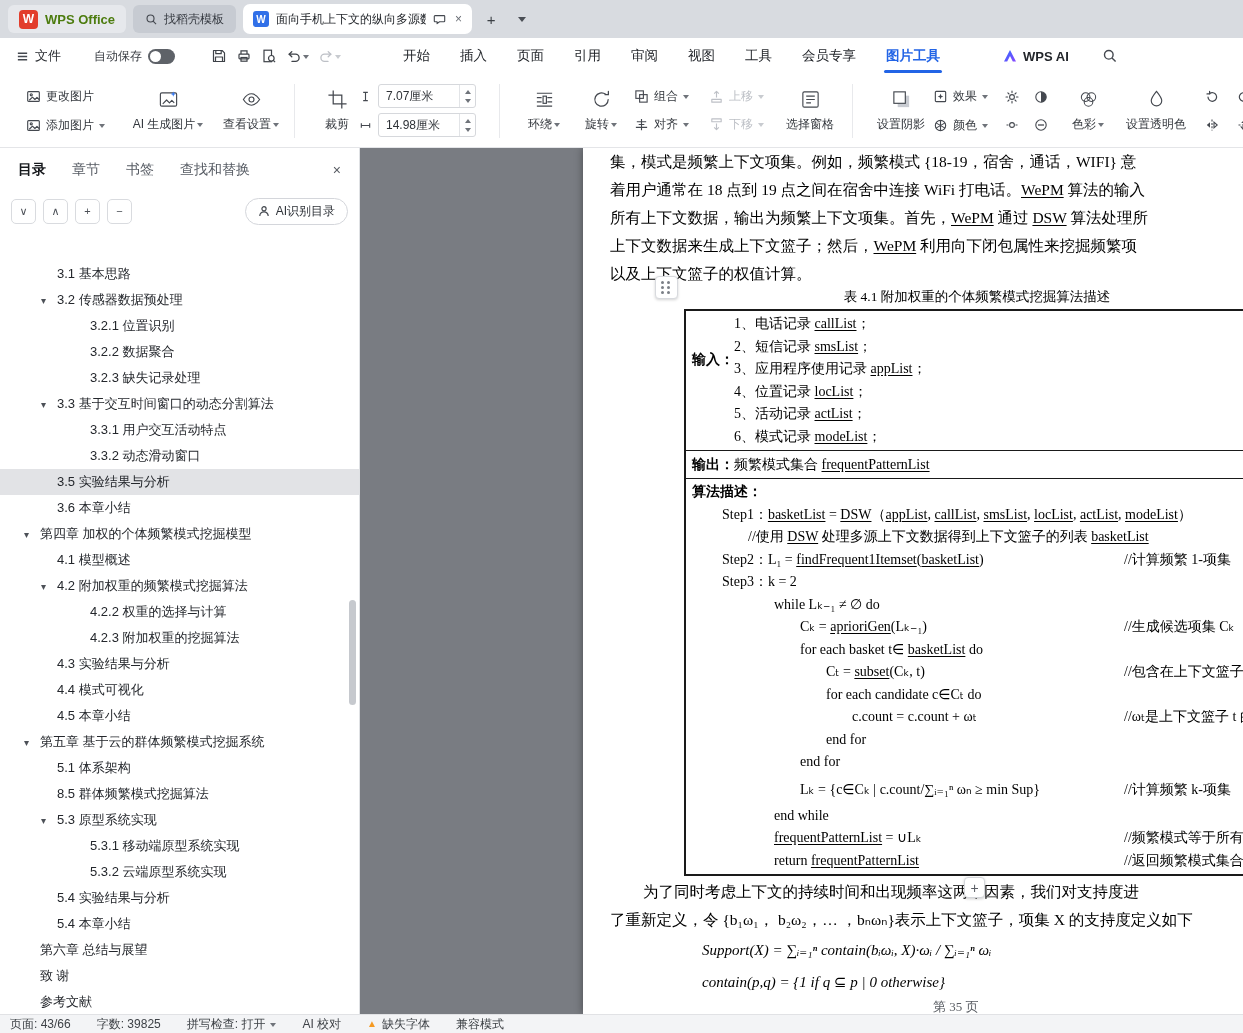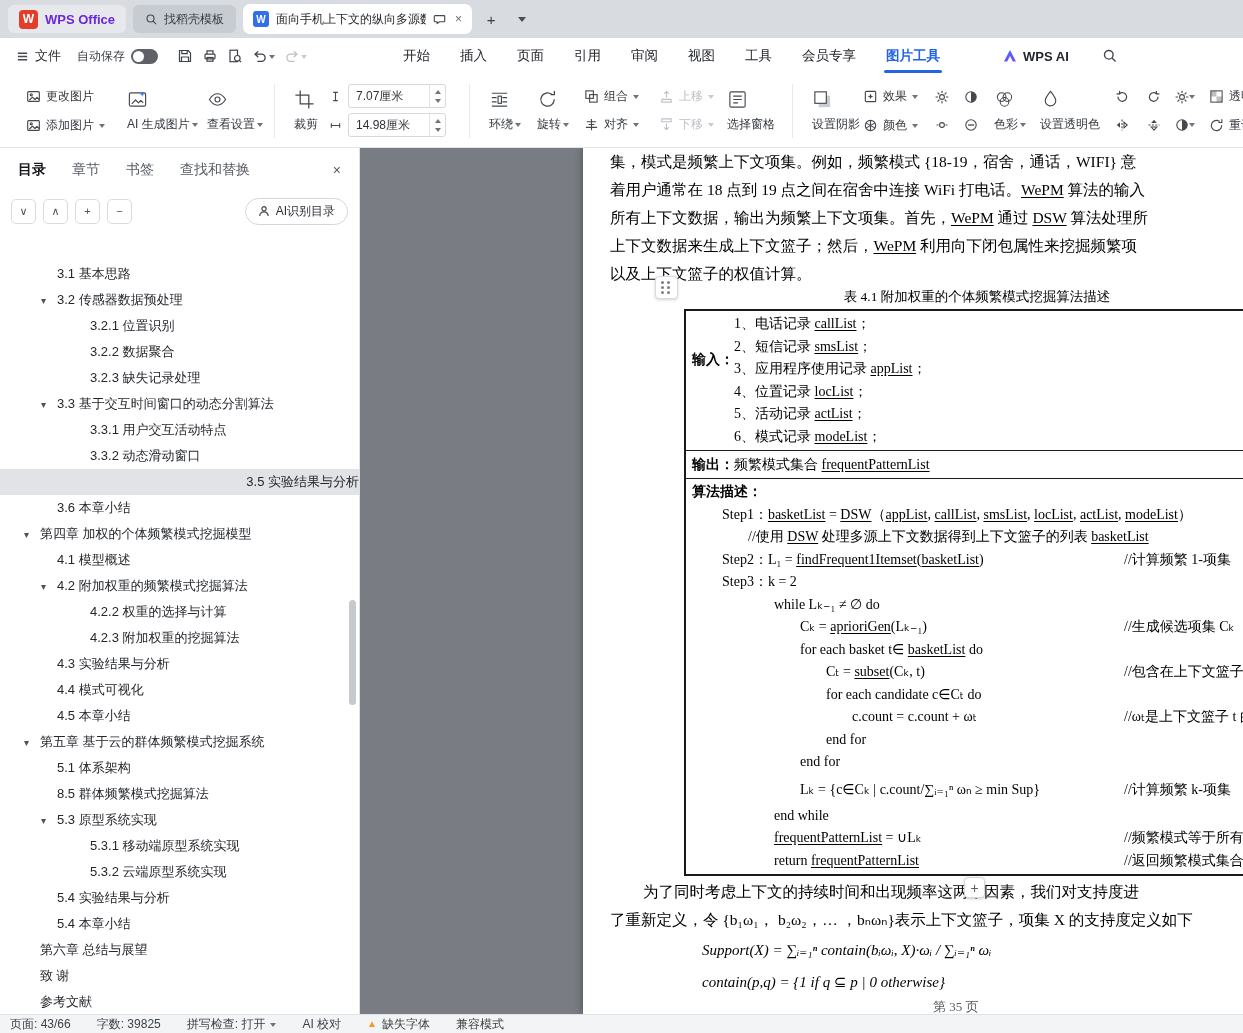--- a/index.html
+++ b/index.html
@@ -4,31 +4,31 @@
 <style>
   *{margin:0;padding:0;box-sizing:border-box;}
   html,body{width:1243px;height:1033px;}
   body{position:relative;overflow:hidden;background:#fff;font-family:"Liberation Sans","DejaVu Sans",sans-serif;color:#2b2e33;}
   svg{display:block;}
   .ic{color:#44484f;}
   
   .titlebar{position:absolute;left:0;top:0;width:100%;height:38px;background:#d8dbe0;display:flex;align-items:center;padding-left:8px;gap:7px;}
   .home-tab{display:flex;align-items:center;gap:7px;height:28px;padding:0 11px;background:#e6e8ec;border-radius:6px;}
   .wps-logo{width:19px;height:19px;border-radius:4px;background:#e23d2c;color:#fff;font-weight:bold;font-size:12px;display:grid;place-items:center;}
-  .home-label{font-size:13px;font-weight:700;color:#6d28d9;}
+  .home-label{font-size:13px;font-weight:700;color:#4d7c0f;}
   .docer-tab{display:flex;align-items:center;gap:6px;height:28px;padding:0 12px;background:#c7cbd2;border-radius:6px;font-size:12px;color:#363a41;justify-content:space-between;}
   .doc-tab{display:flex;align-items:center;gap:7px;height:30px;padding:0 10px;background:#fff;border-radius:7px;font-size:12px;color:#24272c;min-width:218px;}
   .wdoc-icon{width:16px;height:16px;border-radius:3px;background:#3170e8;color:#fff;font-size:10px;font-weight:bold;display:grid;place-items:center;flex:0 0 16px;}
   .doc-title{max-width:150px;overflow:hidden;white-space:nowrap;}
   .tab-close{color:#6a6e75;font-size:12px;margin-left:2px;}
   .tb-btn{width:24px;height:24px;display:grid;place-items:center;color:#3c4046;font-size:15px;}
   .tb-caret{width:0;height:0;border:4px solid transparent;border-top:5px solid #4a4e55;margin-top:4px;}
   
   .menubar{position:absolute;top:38px;left:0;width:100%;height:36px;background:#fff;}
-  .mb-left{position:absolute;left:16px;top:0;height:36px;display:flex;align-items:center;gap:16px;}
+  .mb-left{position:absolute;left:16px;top:0;height:36px;display:flex;align-items:center;gap:33px;}
   .file-btn{display:flex;gap:6px;align-items:center;font-size:13px;color:#2c2f34;}
   .autosave{display:flex;align-items:center;gap:6px;font-size:12px;color:#3a3e44;}
   .switch{width:27px;height:15px;border-radius:8px;background:#5e6268;position:relative;}
   .knob{position:absolute;left:2px;top:2px;width:11px;height:11px;border-radius:50%;background:#fff;}
   .qbar{display:flex;align-items:center;gap:3px;}
   .qbtn{height:24px;padding:0 3px;display:flex;align-items:center;gap:1px;color:#3e4248;}
   .qbtn.dis{color:#bfc2c7;}
   .menu-tabs{position:absolute;left:388px;top:0;height:36px;display:flex;align-items:stretch;}
   .menu-tab{padding:0 15px;font-size:13.5px;color:#23262b;display:flex;align-items:center;position:relative;}
   .menu-tab.active{color:#2264e6;font-weight:700;}
@@ -38,21 +38,21 @@
   
   .ribbon{position:absolute;top:74px;left:0;width:100%;height:74px;background:#fff;border-bottom:1px solid #e4e5e8;display:flex;align-items:center;padding-left:22px;white-space:nowrap;overflow:hidden;}
   .rdiv{width:1px;height:54px;background:#e8e9ec;margin:0 10px;flex:0 0 1px;}
   .rgroup{display:flex;flex-direction:column;justify-content:center;gap:3px;flex:0 0 auto;}
   .rrow{display:flex;align-items:center;gap:5px;height:26px;padding:0 4px;border-radius:4px;color:#44484f;}
   .rlabel{font-size:12px;color:#33373d;}
   .dis{color:#bdc0c6 !important;}
   .dis .rlabel{color:#bdc0c6;}
   .caret{width:0;height:0;border:3.5px solid transparent;border-top:4.5px solid #6f737a;margin-top:4px;flex:0 0 auto;}
   .dis .caret{border-top-color:#c8cbd0;}
-  .rbig{display:flex;flex-direction:column;align-items:flex-start;justify-content:center;gap:6px;height:64px;padding:0 9px;border-radius:4px;flex:0 0 auto;color:#44484f;}
+  .rbig{display:flex;flex-direction:column;align-items:center;justify-content:center;gap:6px;height:64px;padding:0 9px;border-radius:4px;flex:0 0 auto;color:#44484f;margin-left:10px;}
   .rbig .lblrow{display:flex;align-items:center;gap:2px;}
   .rgrid2{display:grid;grid-template-columns:auto auto;gap:2px 12px;flex:0 0 auto;}
   .rgrid3{display:grid;grid-template-columns:auto auto auto;gap:2px 6px;flex:0 0 auto;}
   .mini{width:26px;height:26px;display:grid;place-items:center;border-radius:4px;color:#44484f;}
   .mini-c{display:flex;align-items:center;border-radius:4px;color:#44484f;padding:0 2px;height:26px;}
   .spin{display:flex;align-items:center;height:24px;border:1px solid #d6d8dc;border-radius:3px;width:98px;background:#fff;}
   .spin-val{flex:1;font-size:12px;color:#2e3237;padding-left:7px;}
   .spin-btns{width:16px;align-self:stretch;border-left:1px solid #e2e4e7;display:flex;flex-direction:column;}
   .sb{flex:1;display:grid;place-items:center;}
   .sb.up::after{content:"";width:0;height:0;border:3.5px solid transparent;border-bottom:4px solid #6f737a;margin-bottom:1px;}
@@ -64,21 +64,21 @@
   .side-tab-slot{display:flex;gap:26px;}
   .side-tab{cursor:default;}
   .side-tab.active{color:#17191d;font-weight:700;}
   .side-close{margin-left:auto;color:#575b62;font-size:14px;}
   .side-toolbar{height:38px;display:flex;align-items:center;padding:0 11px;gap:7px;}
   .sbtn{width:25px;height:25px;border:1px solid #d9dbdf;border-radius:5px;background:#fff;display:grid;place-items:center;color:#4c5057;font-size:11px;line-height:1;}
   .ai-toc-btn{margin-left:auto;height:27px;border:1px solid #d4d6db;border-radius:14px;padding:0 12px;display:flex;align-items:center;gap:6px;font-size:12px;color:#2f3339;background:#fff;}
   .toc-wrap{position:absolute;top:82px;bottom:0;left:0;right:0;overflow:hidden;}
   .toc-list{transform:translateY(-13px);}
   .toc-item{height:26px;display:flex;align-items:center;font-size:13px;color:#24272c;white-space:nowrap;}
-  .toc-item.sel{background:#e2e3e6;justify-content:flex-end;}
+  .toc-item.sel{background:#e2e3e6;}
   .toc-arrow{width:16px;font-size:10px;color:#4d5158;flex:0 0 16px;}
   .side-scroll{position:absolute;right:3px;top:452px;width:7px;height:105px;background:#c6c9ce;border-radius:4px;}
   
   .docarea{position:absolute;top:148px;left:360px;width:883px;height:866px;background:#797c82;overflow:hidden;padding-left:9px;}
   .page{position:absolute;left:223px;top:0;width:1000px;height:866px;background:#fff;box-shadow:0 0 8px rgba(0,0,0,.4);font-family:"Liberation Serif","DejaVu Sans",serif;color:#000;}
   .page-text{position:absolute;left:27px;top:0;right:0;}
   .doc-line{font-size:15.5px;line-height:28px;height:28px;white-space:nowrap;}
   .doc-line.ind{text-indent:33px;}
   .caption{margin-top:-3px;margin-left:87px;width:560px;text-align:center;font-size:13.5px;height:24px;line-height:24px;}
   .algo-table{margin-left:74px;width:900px;border:2px solid #1a1a1a;font-size:14px;}

